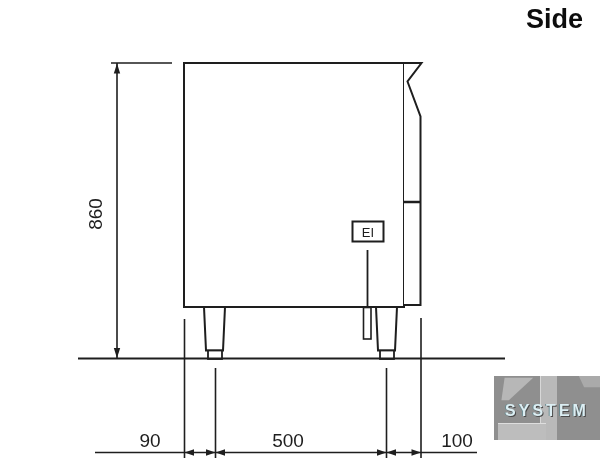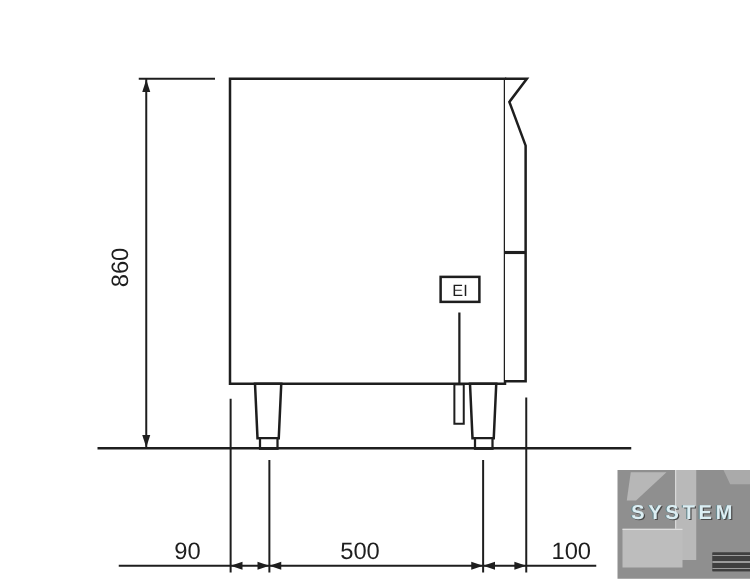--- a/index.html
+++ b/index.html
@@ -13,21 +13,21 @@
   }
   svg{position:absolute;left:0;top:0;}
   svg text{
     font-family:"Liberation Sans",sans-serif;
     fill:#1e1e1e;
   }
   .dim-text{font-size:19px;}
   .ei-text{font-size:13px;}
   
   .logo{
-    position:absolute;left:494px;top:376px;width:106px;height:87px;
+    position:absolute;left:494px;top:376px;width:106px;height:64px;
     background:#8f8f8f;overflow:hidden;
   }
   .logo-diag{
     position:absolute;left:0;top:0;width:106px;height:87px;
     background:#b7b7b7;
     clip-path:polygon(10% 2%,37% 2%,14% 28%,7% 28%);
   }
   .logo-tr{
     position:absolute;left:0;top:0;width:106px;height:87px;
     background:#aaaaaa;
@@ -51,20 +51,21 @@
     position:absolute;left:76px;top:66px;width:30px;height:15px;
     background:#3f3f3f;
     background-image:repeating-linear-gradient(0deg,#3f3f3f 0 2px,#9b9b9b 2px 3px,#3f3f3f 3px 5px);
   }
 </style>
 </head>
 <body>
 
 <div class="stage">
 
+  <div class="view-title">Side</div>
 
   <svg width="600" height="465" viewBox="0 0 600 465">
 
     <rect x="184" y="63" width="220" height="244" fill="#ffffff" stroke="#1e1e1e" stroke-width="2"></rect>
 
     <path d="M404,63 H421.5 L407.5,81.5 L420.5,116.5 V305 H404" fill="#ffffff" stroke="#1e1e1e" stroke-width="2"></path>
     <line x1="404" y1="202" x2="420.5" y2="202" stroke="#1e1e1e" stroke-width="2.5"></line>
 
     <path d="M204,307 H225 L223,350.5 H206 Z" fill="#ffffff" stroke="#1e1e1e" stroke-width="2"></path>
     <rect x="208" y="350.5" width="14" height="8.5" fill="#ffffff" stroke="#1e1e1e" stroke-width="1.8"></rect>

